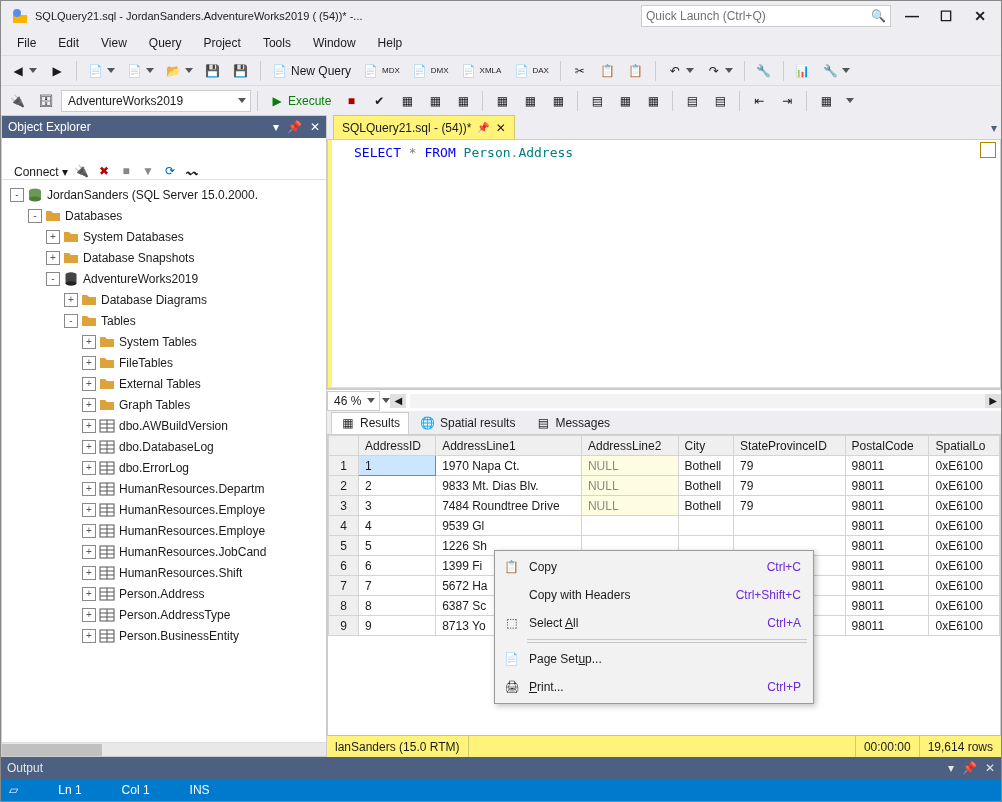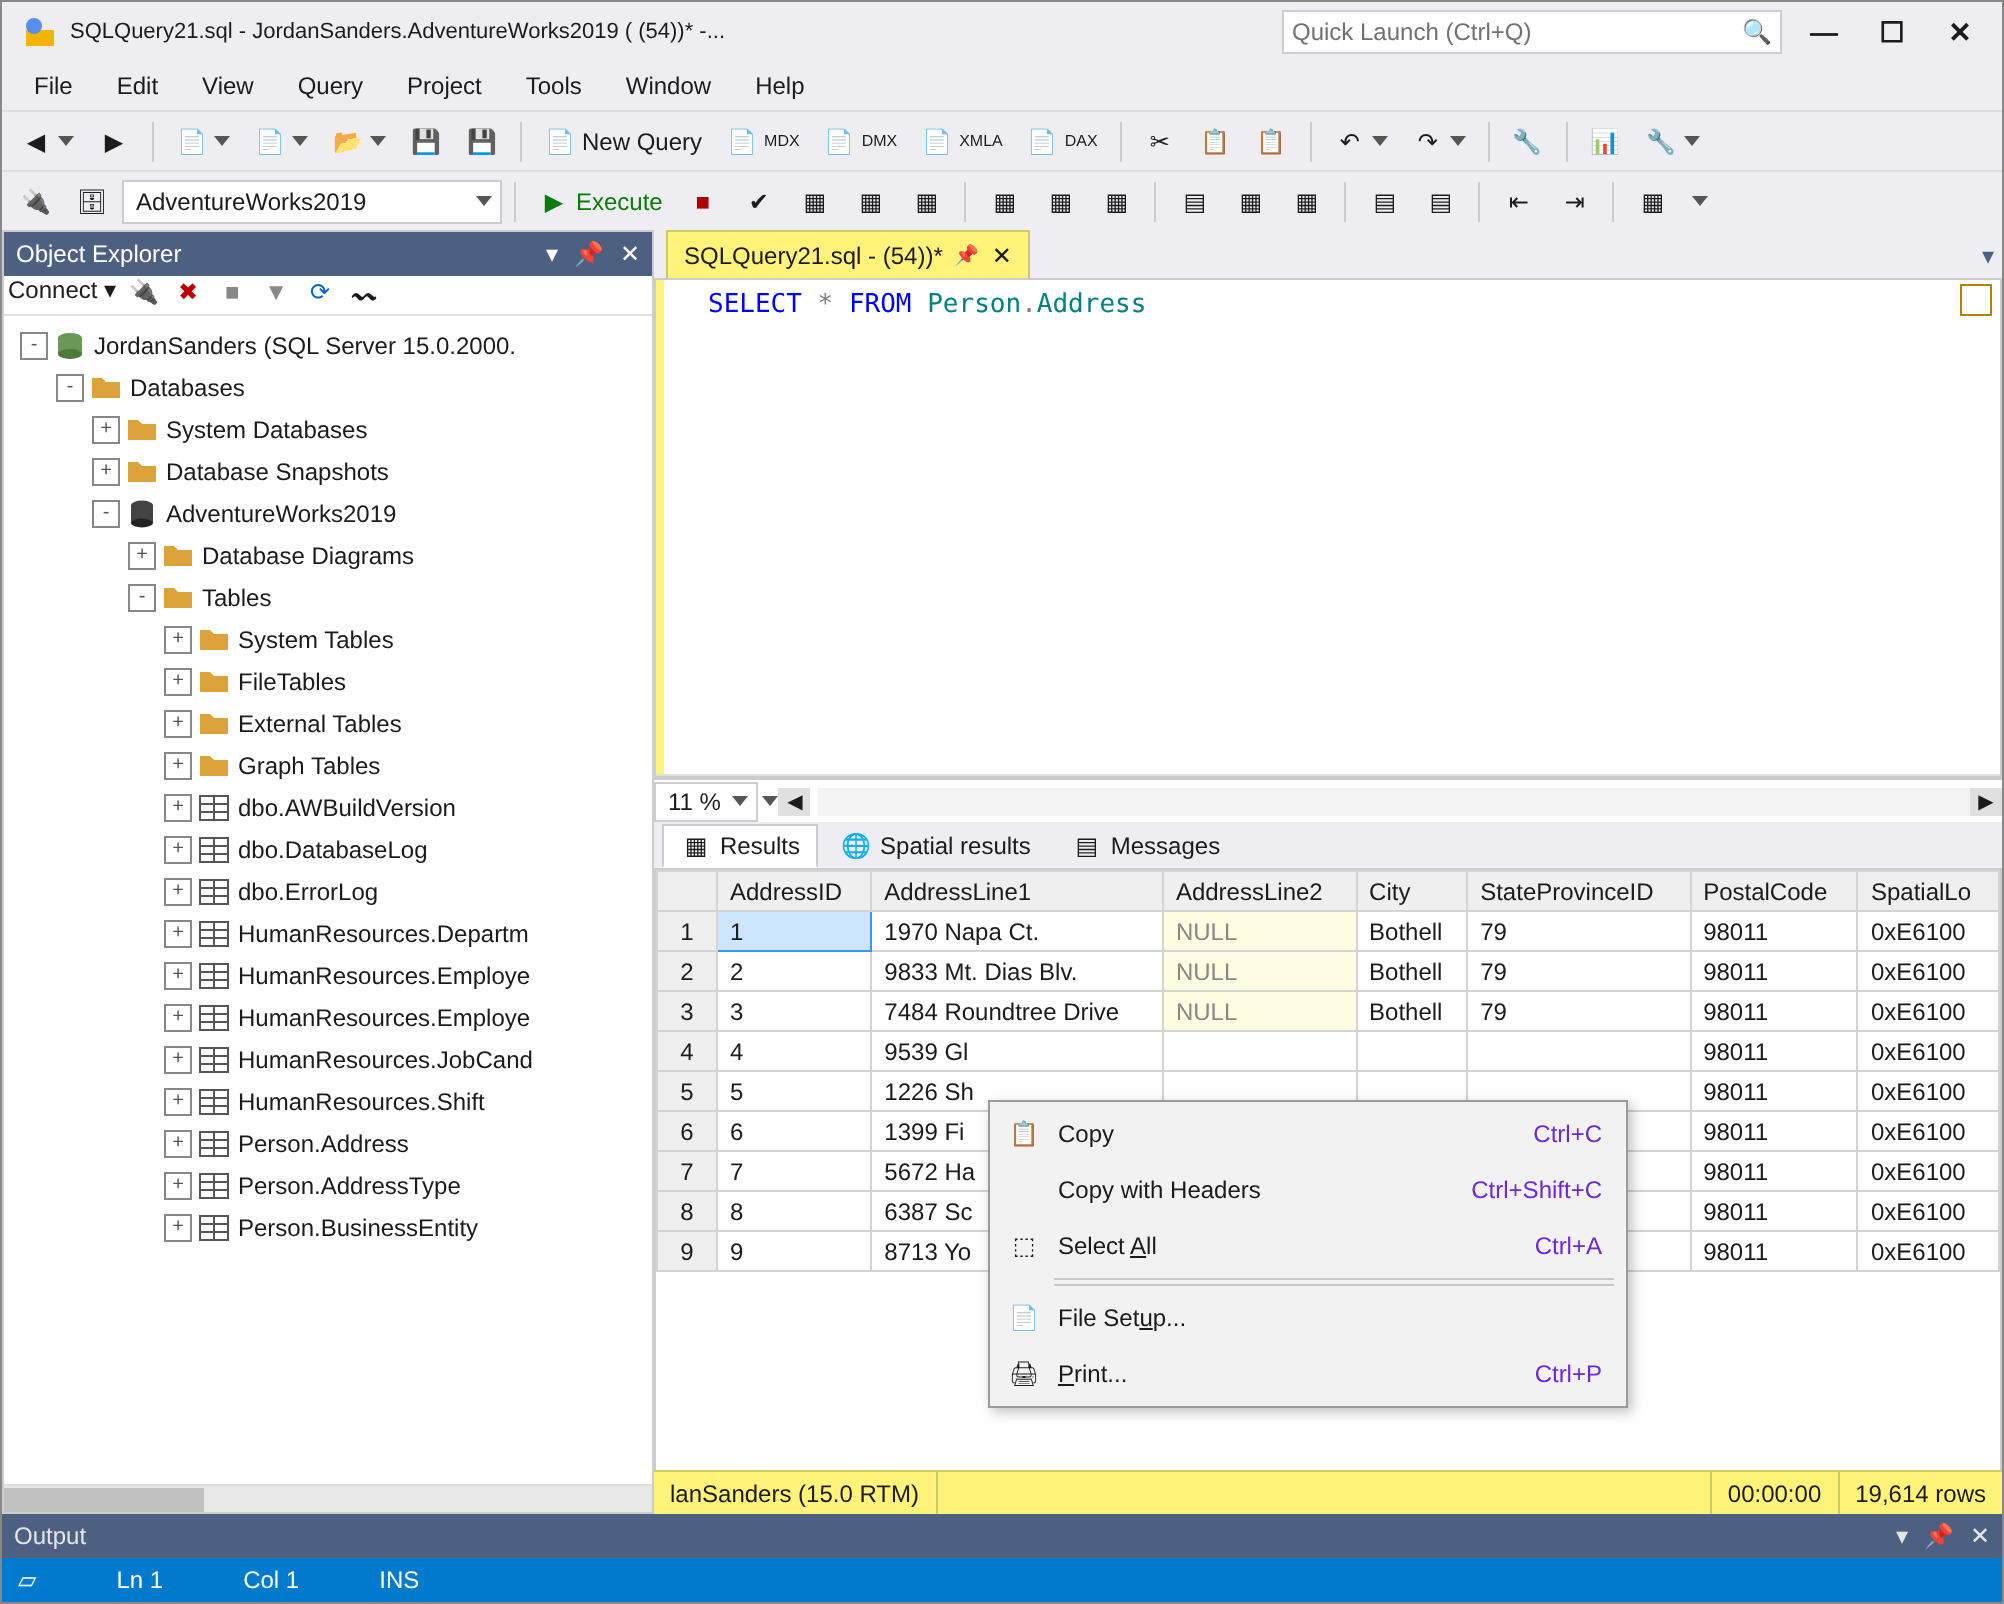--- a/index.html
+++ b/index.html
@@ -59,21 +59,21 @@
   .panel{
     background:#fff;
     border:1px solid #ccc;
     display:flex;flex-direction:column;
   }
   .panel-header{
     height:22px;background:#4d6082;color:#fff;
     display:flex;align-items:center;padding:0 6px;font-size:12px;
   }
   .panel-header .ph-controls{margin-left:auto;display:flex;gap:8px;color:#fff;}
-  .panel-toolbar{height:20px;display:flex;align-items:flex-start;gap:6px;padding:0 2px;border-bottom:1px solid #e1e1e1;}
+  .panel-toolbar{height:42px;display:flex;align-items:flex-end;gap:6px;padding:0 12px;border-bottom:1px solid #e1e1e1;}
   .panel-toolbar .pt-label{font-size:12px;}
   .left-panel{width:326px;flex-shrink:0;}
   .right-area{flex:1;display:flex;flex-direction:column;min-width:0;background:#eeeef2;}
   
   .tree{flex:1;overflow:auto;padding:4px 0;font-size:12px;}
   .tree-row{display:flex;align-items:center;height:21px;white-space:nowrap;}
   .tree-row .exp{width:14px;height:14px;border:1px solid #888;margin-right:3px;display:flex;align-items:center;justify-content:center;font-size:10px;line-height:10px;color:#555;background:#fff;}
   .tree-row .tic{margin-right:4px;}
   .tree-row .lbl{white-space:nowrap;}
   .tree-scroll-x{height:14px;background:#e8e8e8;border-top:1px solid #ddd;position:relative;}
@@ -600,21 +600,21 @@
       <span style="margin-left:auto;padding:4px;color:#4d6082">▾</span>
     </div>
 
     <div class="editor">
       <div class="gutter"></div>
       <div class="code-area"><span class="kw">SELECT</span> <span class="op">*</span> <span class="kw">FROM</span> <span class="name1">Person</span><span class="op">.</span><span class="name1">Address</span><span class="caret-mark"></span></div>
     </div>
 
     <div class="zoom-row">
       <div class="zoom-combo">
-          <span>11 %</span>
+          <span>46 %</span>
           <span class="dd-tri"></span>
         </div>
       <span class="dd-tri" style="margin-left:2px"></span>
       <div class="scroll-arrow">◀</div>
       <div class="scroll-track"></div>
       <div class="scroll-arrow">▶</div>
     </div>
 
     <div class="results-wrap">
       <div class="results-tabs">
@@ -751,21 +751,21 @@
           </div>
           <div class="ctx-row">
             <span class="ci">⬚</span>
             <span><span>Select </span><span class="ul">A</span><span>ll</span></span>
             <span class="sc">Ctrl+A</span>
           </div>
           <div class="ctx-sep"></div>
           <div class="ctx-sep"></div>
           <div class="ctx-row">
             <span class="ci">📄</span>
-            <span><span>File Set</span><span class="ul">u</span><span>p...</span></span>
+            <span><span>Page Set</span><span class="ul">u</span><span>p...</span></span>
           </div>
           <div class="ctx-row">
             <span class="ci">🖨</span>
             <span><span class="ul">P</span><span>rint...</span></span>
             <span class="sc">Ctrl+P</span>
           </div>
         </div>
       </div>
 
       <div class="results-status">

